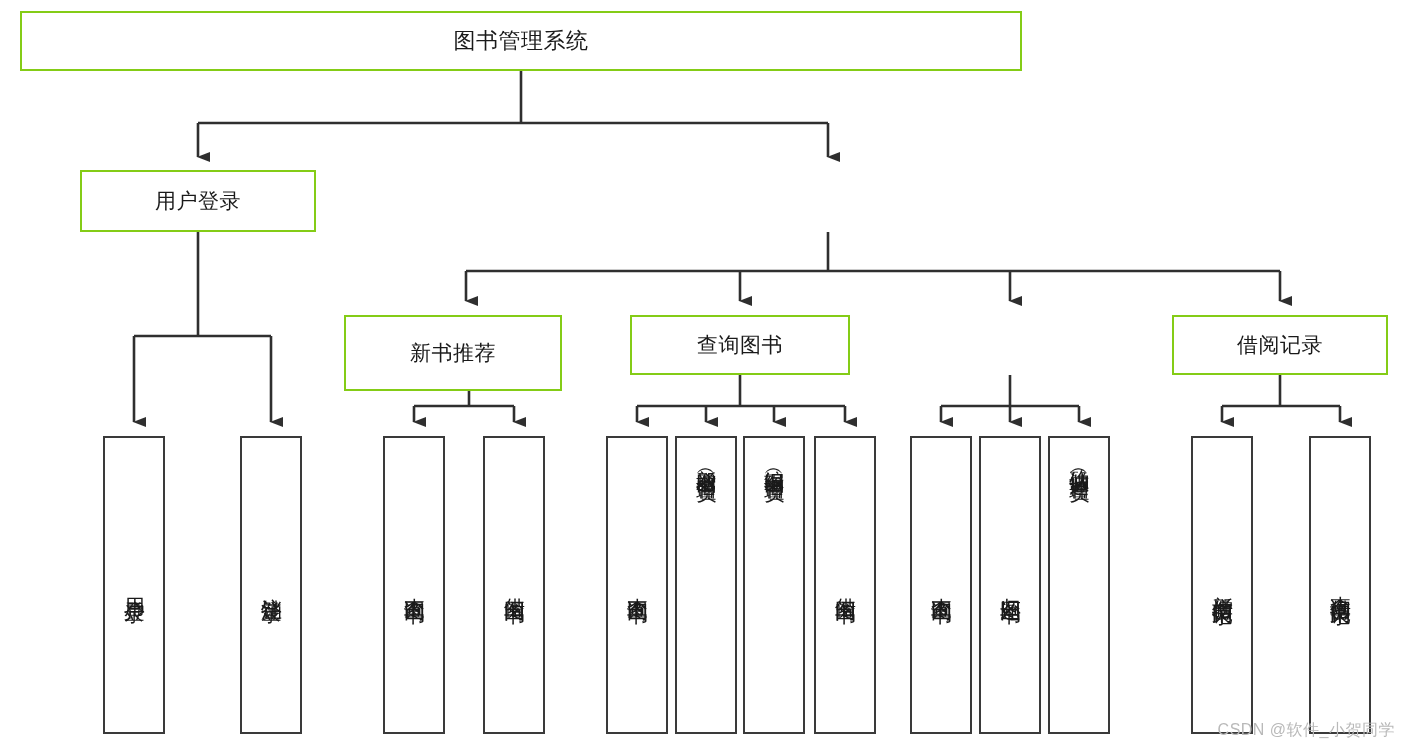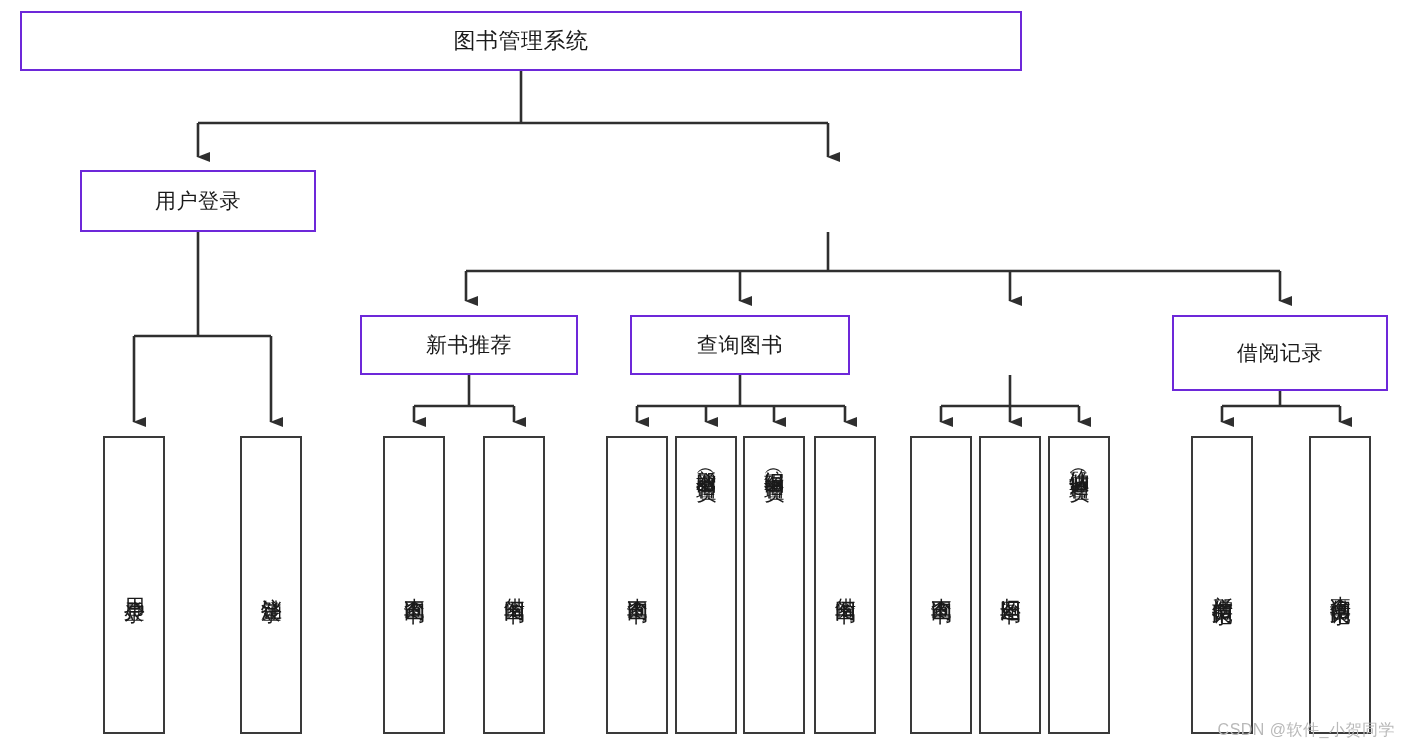--- a/index.html
+++ b/index.html
@@ -1,19 +1,19 @@
 <!DOCTYPE html>
 <html><head>
 <meta charset="utf-8">
 <style>
   html,body{margin:0;padding:0;background:#ffffff;}
   body{font-family:"Liberation Sans","DejaVu Sans",sans-serif;}
   #stage{position:relative;width:1405px;height:747px;background:#ffffff;overflow:hidden;}
   svg#wires{position:absolute;left:0;top:0;width:1405px;height:747px;pointer-events:none;}
-  .node{position:absolute;box-sizing:border-box;background:#ffffff;border:2px solid #6d28d9;
+  .node{position:absolute;box-sizing:border-box;background:#ffffff;border:2px solid #84cc16;
         display:flex;align-items:center;justify-content:center;color:#1a1a1a;}
   .node .lbl{font-size:21px;line-height:1.15;letter-spacing:.5px;white-space:nowrap;}
   .node.root .lbl{font-size:22px;}
   .leaf{position:absolute;box-sizing:border-box;background:#ffffff;border:2px solid #3a3a3a;
         display:flex;align-items:flex-start;justify-content:center;color:#1a1a1a;padding-top:16px;}
   .leaf .lbl{writing-mode:vertical-rl;text-orientation:upright;font-size:21px;
              line-height:1.18;letter-spacing:2px;white-space:nowrap;}
   .leaf.tall .lbl{font-size:20px;}
   .leaf.centered{align-items:center;padding-top:0;}
   #watermark{position:absolute;right:10px;bottom:6px;font-size:16px;color:#b9b9b9;
@@ -75,27 +75,27 @@
   </svg>
 
   <div class="node root" style="left:20px;top:11px;width:1002px;height:60px;">
     <span class="lbl">图书管理系统</span>
   </div>
 
   <div class="node" style="left:80px;top:170px;width:236px;height:62px;">
     <span class="lbl">用户登录</span>
   </div>
 
-  <div class="node" style="left:360px;top:315px;width:218px;height:60px;">
+  <div class="node" style="left:344px;top:315px;width:218px;height:76px;">
     <span class="lbl">新书推荐</span>
   </div>
   <div class="node" style="left:630px;top:315px;width:220px;height:60px;">
     <span class="lbl">查询图书</span>
   </div>
-  <div class="node" style="left:1172px;top:315px;width:216px;height:76px;">
+  <div class="node" style="left:1172px;top:315px;width:216px;height:60px;">
     <span class="lbl">借阅记录</span>
   </div>
 
   <div class="leaf centered" style="left:103px;top:436px;width:62px;height:298px;">
     <span class="lbl">用户登录</span>
   </div>
   <div class="leaf centered" style="left:240px;top:436px;width:62px;height:298px;">
     <span class="lbl">注销登录</span>
   </div>
 

